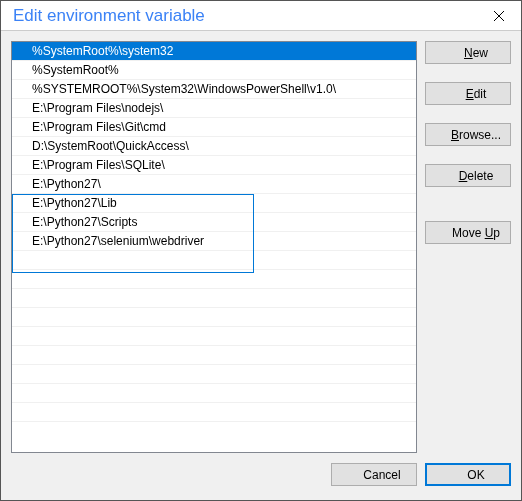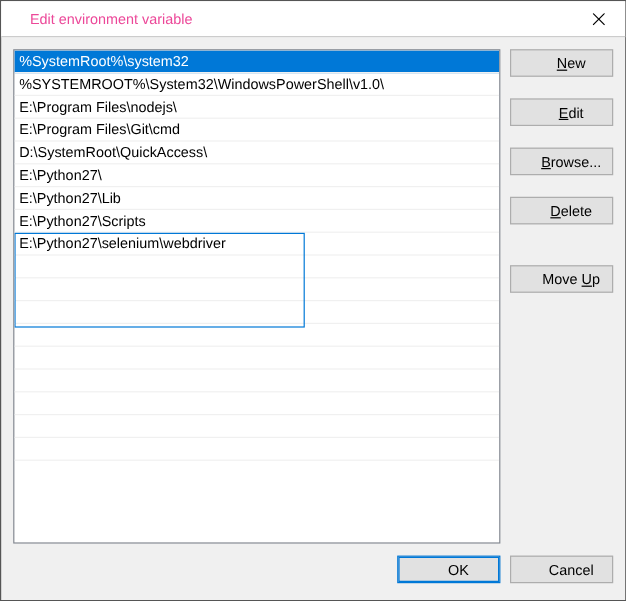--- a/index.html
+++ b/index.html
@@ -21,23 +21,23 @@
 }
 .titlebar {
   height: 30px;
   background: #fff;
   display: flex;
   align-items: center;
   justify-content: space-between;
   border-bottom: 1px solid #ccc;
 }
 .titlebar .title {
-  padding-left: 24px;
-  font-size: 12px;
-  color: #ec4899;
+  padding-left: 12px;
+  font-size: 17px;
+  color: #3b82f6;
 }
 .titlebar .close {
   width: 45px;
   height: 100%;
   display: flex;
   align-items: center;
   justify-content: center;
   color: #000;
 }
 .titlebar .close svg { width: 10px; height: 10px; }
@@ -58,21 +58,21 @@
   border: 1px solid #828790;
   overflow: hidden;
   position: relative;
 }
 .list-inner {
   position: relative;
 }
 .row {
   height: 19px;
   line-height: 19px;
-  padding: 0 4px;
+  padding: 0 20px;
   font-size: 12px;
   color: #000;
   white-space: nowrap;
   border-bottom: 1px solid #f0f0f0;
 }
 .row.selected {
   background: #0078d7;
   color: #fff;
 }
 .edit-outline {
@@ -127,24 +127,26 @@
       </svg>
     </div>
   </div>
 
   <div class="body">
     <div class="main-row">
 
       <div class="listbox">
         <div class="list-inner" id="list-inner">
             <div class="row selected">%SystemRoot%\system32</div>
+            <div class="row">%SystemRoot%</div>
             <div class="row">%SYSTEMROOT%\System32\WindowsPowerShell\v1.0\</div>
             <div class="row">E:\Program Files\nodejs\</div>
             <div class="row">E:\Program Files\Git\cmd</div>
             <div class="row">D:\SystemRoot\QuickAccess\</div>
+            <div class="row">E:\Program Files\SQLite\</div>
             <div class="row">E:\Python27\</div>
             <div class="row">E:\Python27\Lib</div>
             <div class="row">E:\Python27\Scripts</div>
             <div class="row">E:\Python27\selenium\webdriver</div>
             <div class="row"></div>
             <div class="row"></div>
             <div class="row"></div>
             <div class="row"></div>
             <div class="row"></div>
             <div class="row"></div>
@@ -165,17 +167,17 @@
         <button class="btn"><span class="underline">D</span><span id="btn-delete-rest">elete</span></button>
         <div class="spacer-md"></div>
         <button class="btn"><span id="btn-moveup-pre">Move </span><span class="underline">U</span><span id="btn-moveup-post">p</span></button>
         <div class="spacer-sm"></div>
         <div class="spacer-md"></div>
       </div>
 
     </div>
 
     <div class="footer">
+      <button class="btn">Cancel</button>
       <button class="btn default">OK</button>
-      <button class="btn">Cancel</button>
     </div>
   </div>
 </div>
 
 </body></html>

